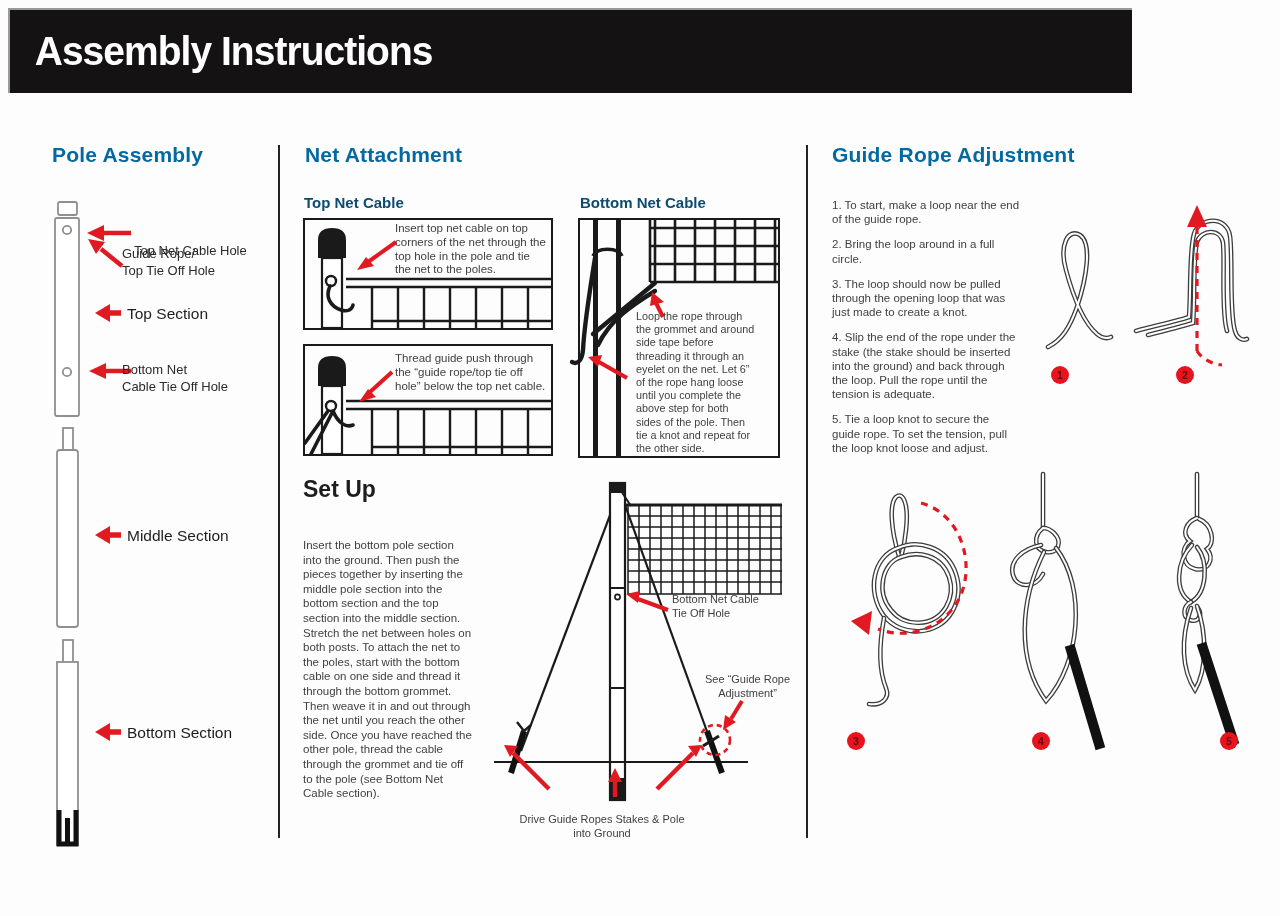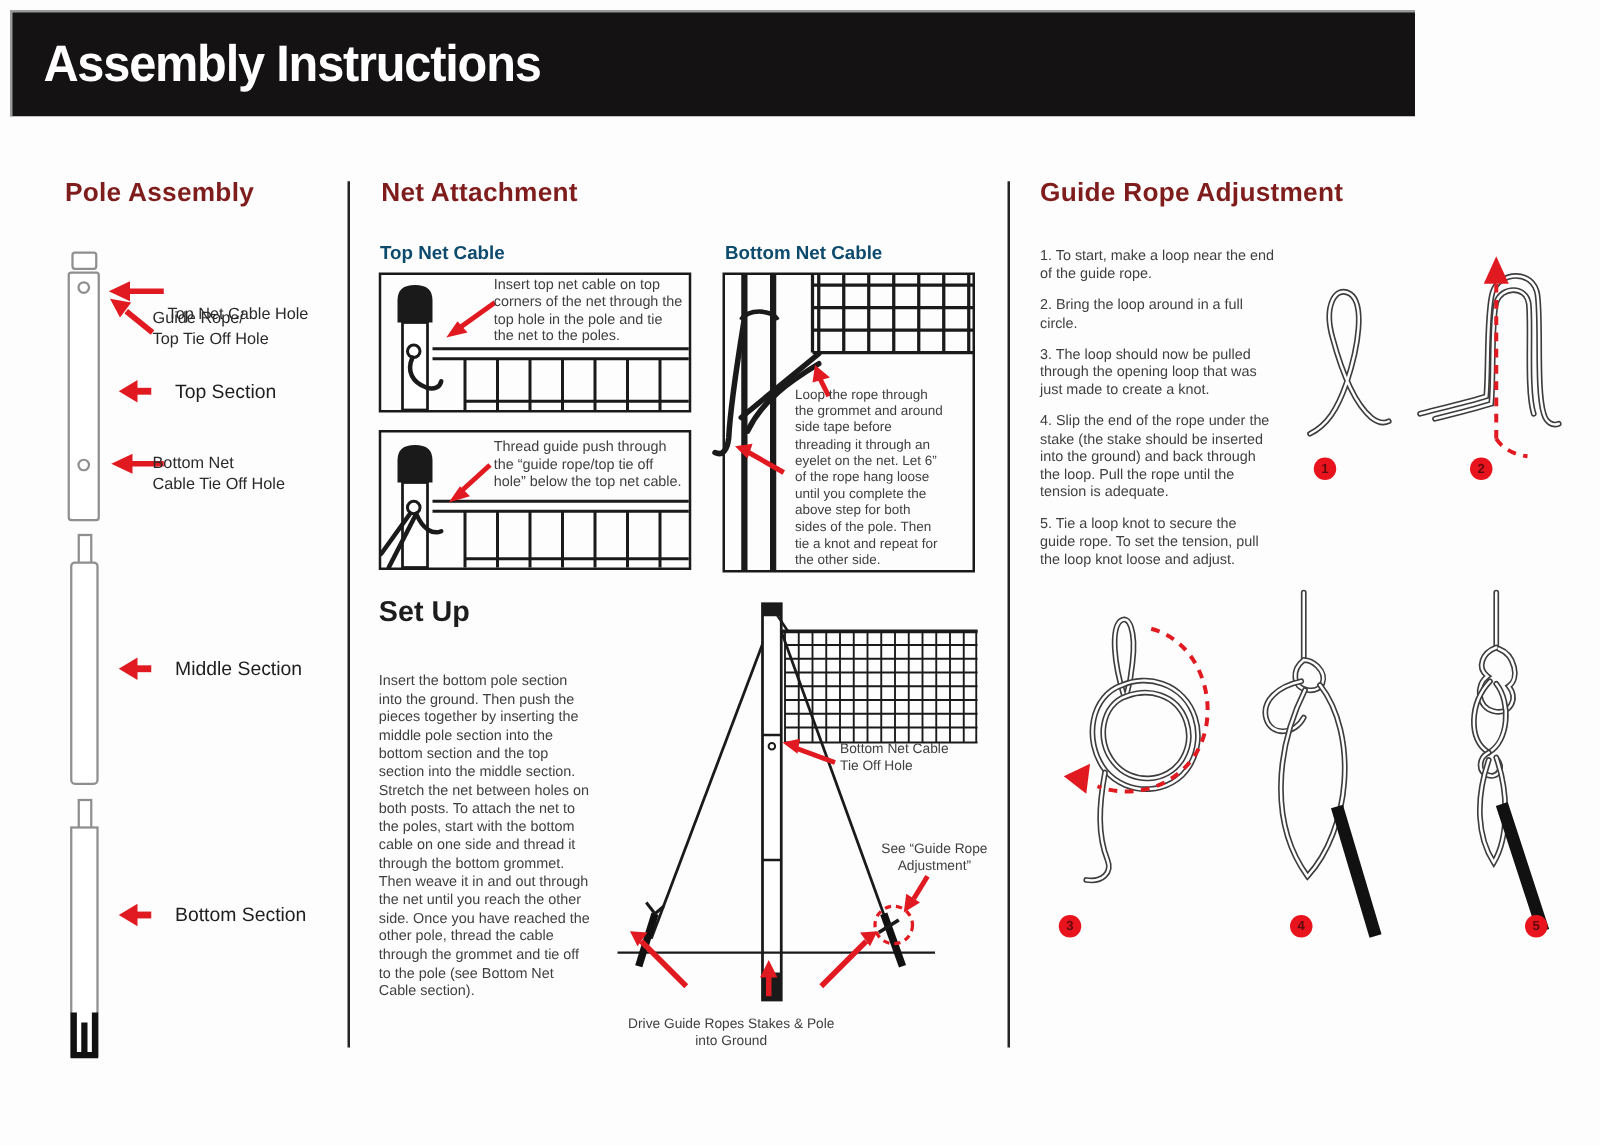--- a/index.html
+++ b/index.html
@@ -1,24 +1,24 @@
 <!DOCTYPE html>
 <html><head>
 <meta charset="utf-8">
 <style>
   html,body{margin:0;padding:0;background:#fff;}
   .page{position:relative;width:1280px;height:916px;background:#fdfdfd;font-family:"Liberation Sans",sans-serif;overflow:hidden;}
   .header-bar{position:absolute;left:8px;top:8px;width:1124px;height:85px;background:#141212;display:flex;align-items:center;border-top:2px solid #9a9a9a;border-left:2px solid #9a9a9a;box-sizing:border-box;}
   .title{color:#fff;font-size:41px;font-weight:bold;letter-spacing:-1px;transform:scaleX(.95);transform-origin:left center;padding-left:26px;white-space:nowrap;}
   .vdiv{position:absolute;top:145px;height:693px;width:2px;background:#242424;}
-  .col-heading{position:absolute;color:#7f1d1d;font-size:21px;font-weight:bold;letter-spacing:.2px;white-space:nowrap;}
+  .col-heading{position:absolute;color:#0369a1;font-size:21px;font-weight:bold;letter-spacing:.2px;white-space:nowrap;}
   .sub-heading{position:absolute;color:#0c4a6e;font-size:15px;font-weight:bold;white-space:nowrap;}
   .setup-heading{position:absolute;color:#1d1d1d;font-size:23px;font-weight:bold;}
   .label{position:absolute;color:#2a2a2a;font-size:13px;line-height:17px;white-space:pre-line;}
-  .label-lg{position:absolute;color:#1d1d1d;font-size:15.5px;line-height:19px;white-space:nowrap;margin-left:13px;}
+  .label-lg{position:absolute;color:#1d1d1d;font-size:15.5px;line-height:19px;white-space:nowrap;}
   .body-text{position:absolute;color:#3f3f3f;white-space:pre-line;}
   .box{position:absolute;border:2.2px solid #1a1a1a;box-sizing:border-box;background:transparent;}
   .badge{position:absolute;width:18px;height:18px;border-radius:50%;background:#e8131c;color:rgba(40,10,10,.72);font-size:10.5px;font-weight:bold;display:flex;align-items:center;justify-content:center;}
   svg.overlay{position:absolute;left:0;top:0;}
   .ink{stroke:#1a1a1a;fill:none;}
   .pole{stroke:#8f8f8f;stroke-width:1.8;fill:#fff;}
   .red{fill:#e11a21;}
   .rs{stroke:#e11a21;fill:none;}
   .dashR{stroke:#e11a21;stroke-width:3.2;stroke-dasharray:7 6;fill:none;}
   .ropeO{fill:none;stroke:#3d3d3d;stroke-width:4.6;stroke-linecap:round;}
@@ -280,21 +280,21 @@
 side. Once you have reached the
 other pole, thread the cable
 through the grommet and tie off
 to the pole (see Bottom Net
 Cable section).</div>
 
   <div class="body-text" style="left:672px;top:592px;font-size:11px;line-height:14px;">Bottom Net Cable
 Tie Off Hole</div>
   <div class="body-text" style="left:695px;top:672px;font-size:11px;line-height:14px;width:105px;text-align:center;">See “Guide Rope
 Adjustment”</div>
-  <div class="body-text" style="left:495px;top:812px;font-size:11px;line-height:14px;width:180px;text-align:center;">Drive Guide Ropes Stakes &amp; Pole
+  <div class="body-text" style="left:512px;top:812px;font-size:11px;line-height:14px;width:180px;text-align:center;">Drive Guide Ropes Stakes &amp; Pole
 into Ground</div>
 
   <div class="steps">
     <div class="step">1. To start, make a loop near the end
 of the guide rope.</div>
     <div class="step">2. Bring the loop around in a full
 circle.</div>
     <div class="step">3. The loop should now be pulled
 through the opening loop that was
 just made to create a knot.</div>

